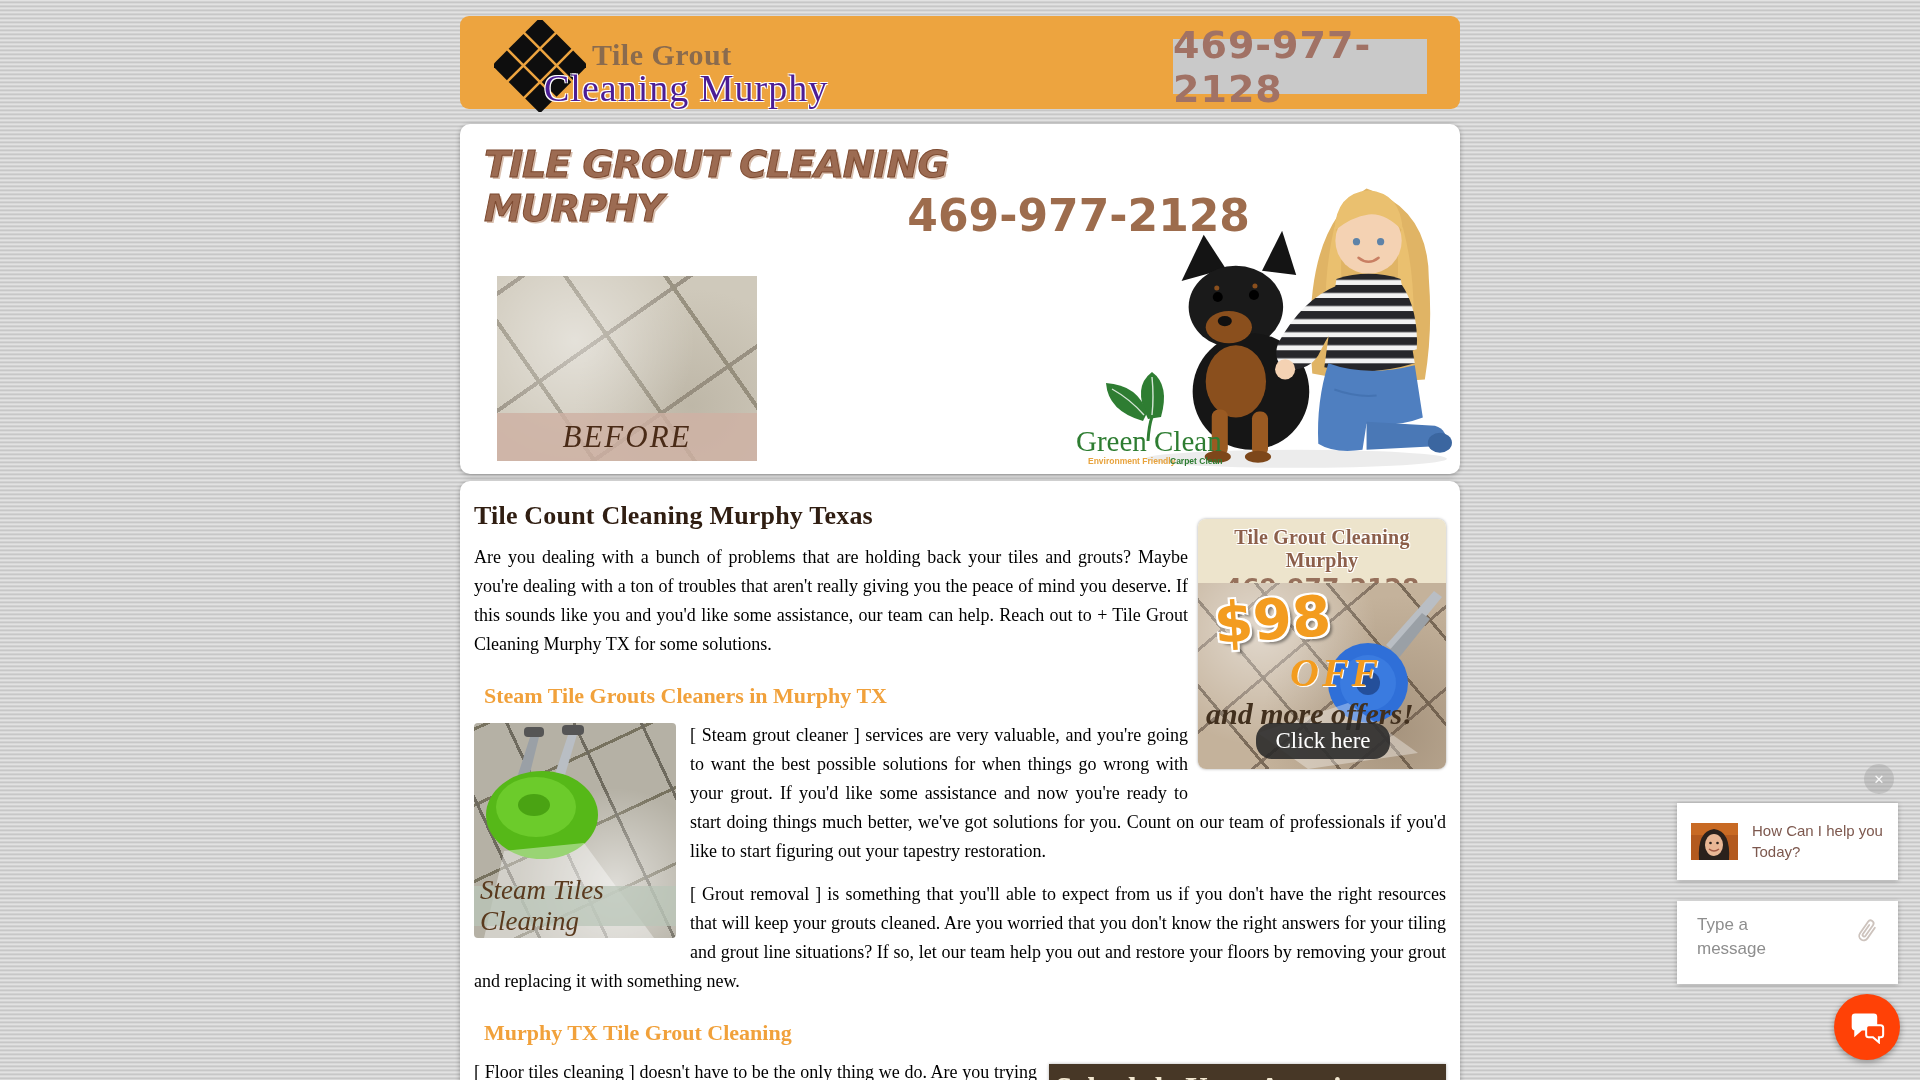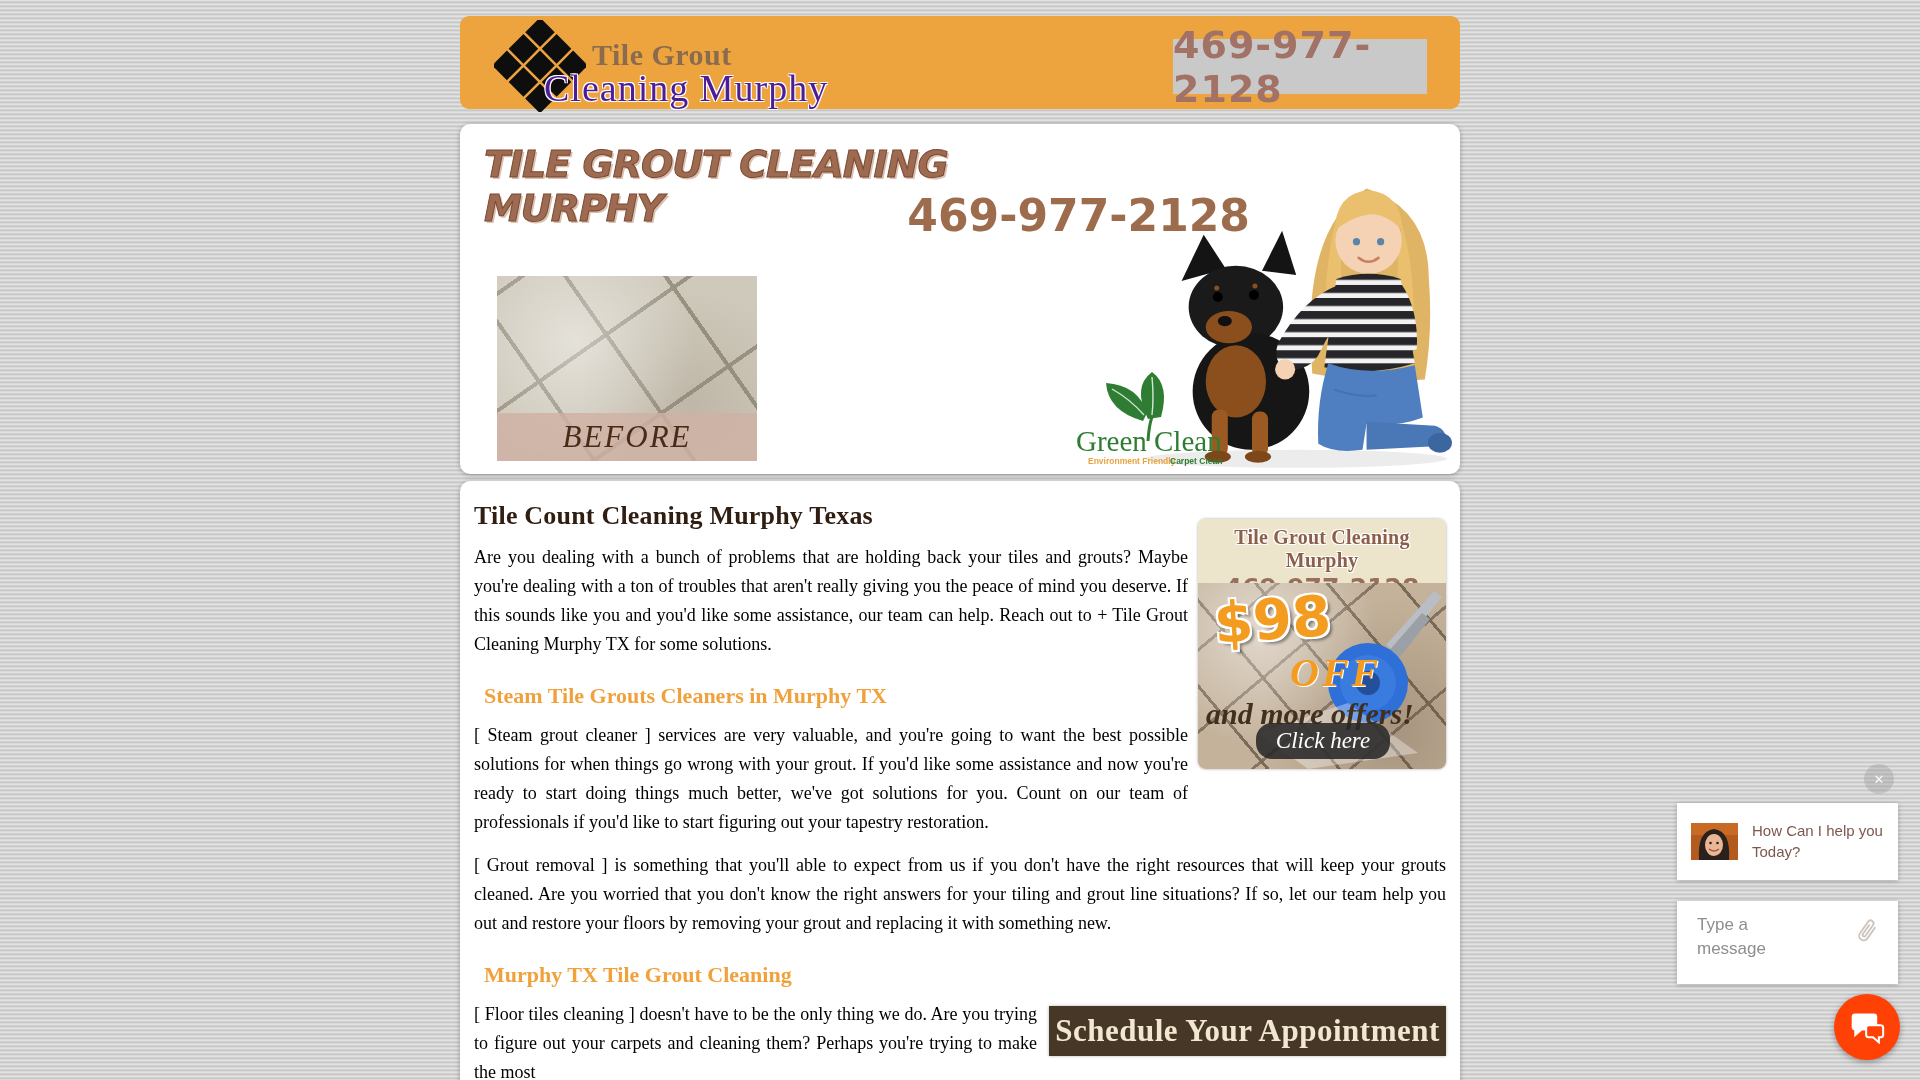--- a/index.html
+++ b/index.html
@@ -142,21 +142,21 @@
     font-style:italic; font-weight:bold; font-size:40px; color:#f39c1f;
     letter-spacing:3px; text-shadow:1px 1px 0 #fff;
   }
   .coupon-more {
     position:absolute; left:8px; top:114px;
     font-style:italic; font-weight:bold; font-size:30px; color:#42301e;
   }
   .coupon-cta {
     position:absolute; left:58px; bottom:10px; width:134px; height:36px;
     background:rgba(40,40,40,.88); border-radius:16px; border:none;
-    color:#fff; font-family:"Liberation Serif", serif; font-style:italic;
+    color:#fff; font-family:"Liberation Serif", serif; 
     font-size:23px; cursor:pointer;
   }
 
   
   .steamfig {
     float:left; width:202px; height:215px; margin:2px 14px 10px 0;
     position:relative; overflow:hidden; border-radius:4px;
     background-color:#b5b1a5;
     background-image:
       radial-gradient(circle at 70% 75%, rgba(255,255,255,.55), transparent 45%),
@@ -323,20 +323,33 @@
           <div class="coupon-more">and more offers!</div>
           <button class="coupon-cta">Click here</button>
         </div>
       </aside>
 
       <h1>Tile Count Cleaning Murphy Texas</h1>
       <p class="para">Are you dealing with a bunch of problems that are holding back your tiles and grouts? Maybe you're dealing with a ton of troubles that aren't really giving you the peace of mind you deserve. If this sounds like you and you'd like some assistance, our team can help. Reach out to + Tile Grout Cleaning Murphy TX for some solutions.</p>
 
       <h2>Steam Tile Grouts Cleaners in Murphy TX</h2>
 
+      <figure class="steamfig">
+        <svg class="steam-machine" width="202" height="215" viewBox="0 0 202 215">
+          <path d="M78 60 L96 6 L104 8 L88 62 Z" fill="#b9bec4"></path>
+          <path d="M40 64 L58 8 L66 10 L52 66 Z" fill="#9aa0a6"></path>
+          <rect x="88" y="2" width="22" height="10" rx="4" fill="#555"></rect>
+          <rect x="50" y="4" width="20" height="10" rx="4" fill="#555"></rect>
+          <ellipse cx="68" cy="92" rx="56" ry="44" fill="#56b818"></ellipse>
+          <ellipse cx="62" cy="84" rx="40" ry="30" fill="#6ccb2b"></ellipse>
+          <ellipse cx="60" cy="82" rx="16" ry="11" fill="#4aa313"></ellipse>
+          <path d="M30 128 L110 120 L180 215 L10 215 Z" fill="#ffffff" opacity=".4"></path>
+        </svg>
+        <figcaption class="steam-caption">Steam Tiles Cleaning</figcaption>
+      </figure>
 
       <p class="para">[ Steam grout cleaner ] services are very valuable, and you're going to want the best possible solutions for when things go wrong with your grout. If you'd like some assistance and now you're ready to start doing things much better, we've got solutions for you. Count on our team of professionals if you'd like to start figuring out your tapestry restoration.</p>
       <p class="para">[ Grout removal ] is something that you'll able to expect from us if you don't have the right resources that will keep your grouts cleaned. Are you worried that you don't know the right answers for your tiling and grout line situations? If so, let our team help you out and restore your floors by removing your grout and replacing it with something new.</p>
 
       <h2>Murphy TX Tile Grout Cleaning</h2>
 
       <aside class="schedule">
         <div class="schedule-title">Schedule Your Appointment</div>
 
       </aside>

